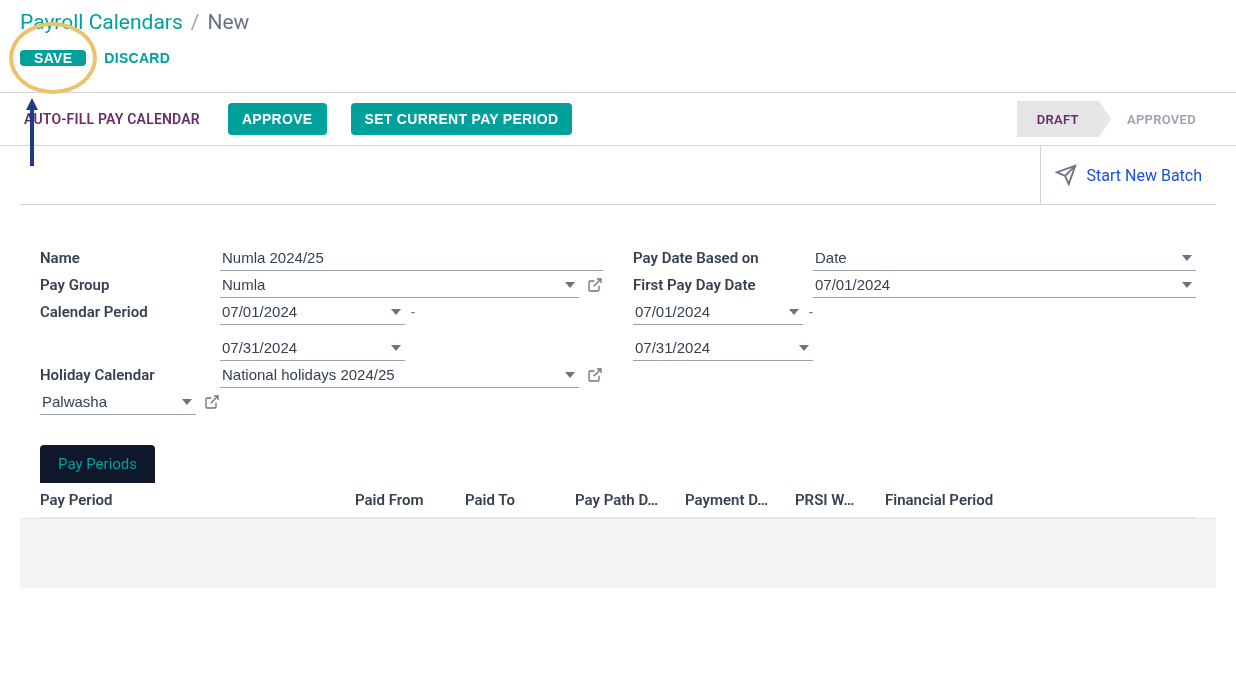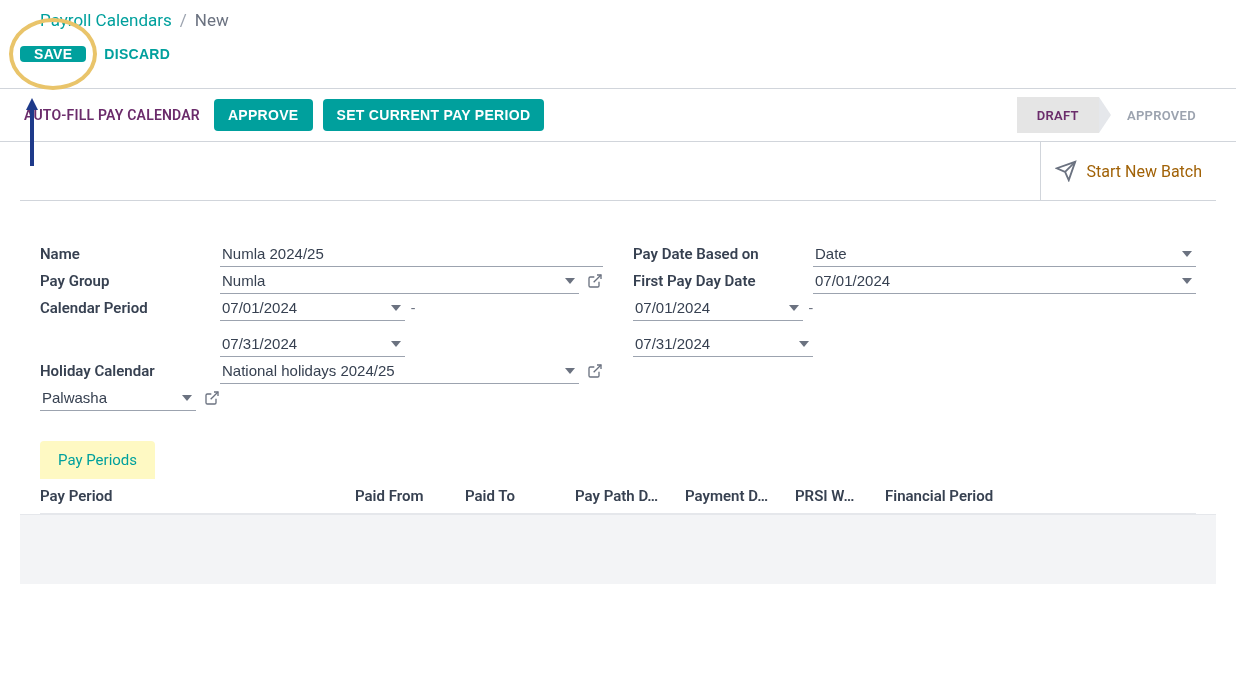--- a/index.html
+++ b/index.html
@@ -11,22 +11,21 @@
       font-family: -apple-system, BlinkMacSystemFont, "Segoe UI", Roboto, Helvetica, Arial, sans-serif;
       font-size: 14px;
       color: #374151;
       background: #fff;
     }
     .breadcrumb {
       padding: 10px 20px 4px 20px;
       display: flex;
       align-items: flex-start;
       gap: 8px;
-      font-size: 17px;
-      margin-left: 20px;
+      font-size: 21px;
     }
     .breadcrumb-link {
       color: #00A09D;
       cursor: pointer;
     }
     .breadcrumb-sep {
       color: #9ca3af;
     }
     .breadcrumb-current {
       color: #6b7280;
@@ -73,21 +72,21 @@
       letter-spacing: 0.3px;
       padding: 8px 4px;
     }
     .hr-line {
       border-top: 1px solid #d1d5db;
     }
     .toolbar {
       display: flex;
       align-items: center;
       padding: 8px 20px;
-      gap: 10px;
+      gap: 24px;
       border-bottom: 1px solid #d1d5db;
       position: relative;
     }
     .tb-link {
       color: #6B2C6B;
       font-weight: 600;
       font-size: 14px;
       cursor: pointer;
       letter-spacing: 0.2px;
       padding: 6px 4px;
@@ -156,21 +155,21 @@
       justify-content: flex-end;
       border-bottom: 1px solid #d1d5db;
     }
     .batch-btn {
       display: flex;
       align-items: center;
       gap: 10px;
       padding: 18px 14px;
       border-left: 1px solid #d1d5db;
       cursor: pointer;
-      color: #a16207;
+      color: #1d4ed8;
       font-size: 16px;
     }
     .form-grid {
       display: grid;
       grid-template-columns: 1fr 1fr;
       gap: 0 30px;
       padding: 40px 20px 30px 20px;
     }
     .form-col {
       display: flex;
@@ -248,21 +247,21 @@
     }
     .inform-suffix {
       color: #9ca3af;
       font-size: 15px;
     }
     .tabs-area {
       padding: 0 20px;
     }
     .tab {
       display: inline-block;
-      background: #fef9c3;
+      background: #0f172a;
       color: #00A09D;
       padding: 10px 18px;
       font-size: 15px;
       border-top-left-radius: 4px;
       border-top-right-radius: 4px;
       cursor: pointer;
     }
     .table-header {
       display: grid;
       grid-template-columns: 315px 110px 110px 110px 110px 90px 1fr;

